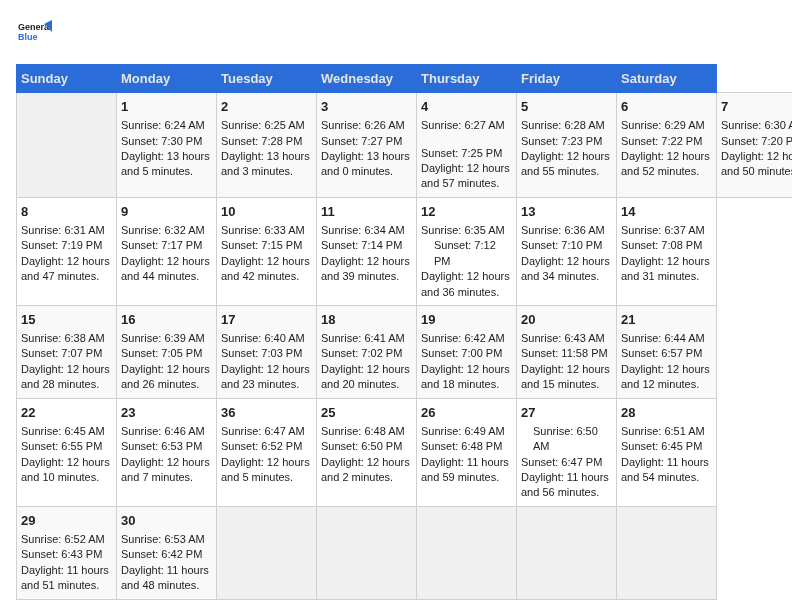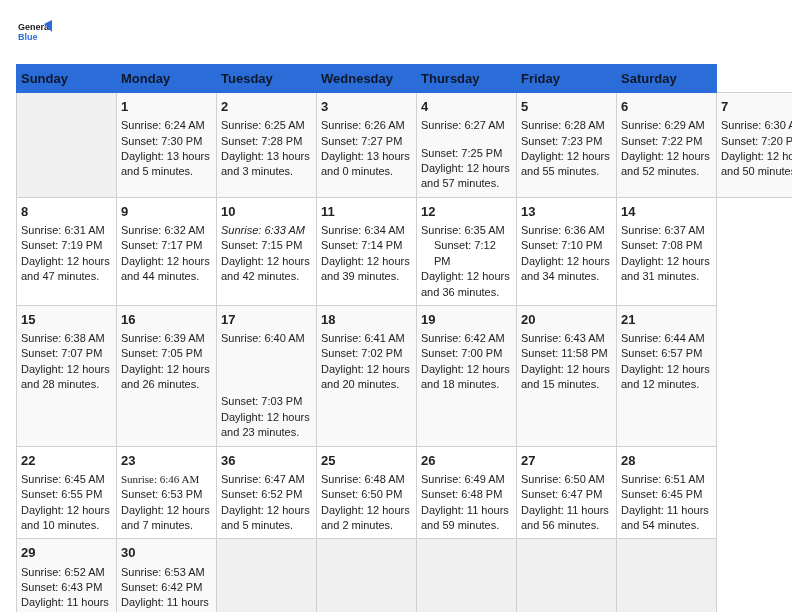--- a/index.html
+++ b/index.html
@@ -43,21 +43,21 @@
       font-weight: normal;
       color: #333;
     }
     table {
       width: 100%;
       border-collapse: collapse;
       font-size: 11px;
     }
     thead tr th {
       background-color: #2a6dd9;
-      color: #0f172a;
+      color: #e5e5e5;
       padding: 6px 4px;
       text-align: left;
       font-size: 13px;
       font-weight: bold;
       border: 1px solid #2a6dd9;
     }
     tbody tr td {
       border: 1px solid #d0d0d0;
       vertical-align: top;
       padding: 5px 4px;
@@ -166,21 +166,21 @@
           <span style="display: block;">Daylight: 12 hours and 47 minutes.</span>
         </td>
         <td>
           <span class="day-num">9</span>
           <span style="display: block;">Sunrise: 6:32 AM</span>
           <span style="display: block;">Sunset: 7:17 PM</span>
           <span style="display: block;">Daylight: 12 hours and 44 minutes.</span>
         </td>
         <td>
           <span class="day-num">10</span>
-          <span style="display: block; font-style: italic;">Sunrise: 6:33 AM</span>
+          <span style="display: block;">Sunrise: 6:33 AM</span>
           <span style="display: block;">Sunset: 7:15 PM</span>
           <span style="display: block;">Daylight: 12 hours and 42 minutes.</span>
         </td>
         <td>
           <span class="day-num">11</span>
           <span style="display: block;">Sunrise: 6:34 AM</span>
           <span style="display: block;">Sunset: 7:14 PM</span>
           <span style="display: block;">Daylight: 12 hours and 39 minutes.</span>
         </td>
         <td>
@@ -211,21 +211,21 @@
         </td>
         <td>
           <span class="day-num">16</span>
           <span style="display: block;">Sunrise: 6:39 AM</span>
           <span style="display: block;">Sunset: 7:05 PM</span>
           <span style="display: block;">Daylight: 12 hours and 26 minutes.</span>
         </td>
         <td>
           <span class="day-num">17</span>
           <span style="display: block;">Sunrise: 6:40 AM</span>
-          <span style="display: block; margin-top: 48px;">Sunset: 7:03 PM</span>
+          <span style="display: block;">Sunset: 7:03 PM</span>
           <span style="display: block;">Daylight: 12 hours and 23 minutes.</span>
         </td>
         <td>
           <span class="day-num">18</span>
           <span style="display: block;">Sunrise: 6:41 AM</span>
           <span style="display: block;">Sunset: 7:02 PM</span>
           <span style="display: block;">Daylight: 12 hours and 20 minutes.</span>
         </td>
         <td>
           <span class="day-num">19</span>
@@ -248,21 +248,21 @@
       </tr>
       <tr>
         <td>
           <span class="day-num">22</span>
           <span style="display: block;">Sunrise: 6:45 AM</span>
           <span style="display: block;">Sunset: 6:55 PM</span>
           <span style="display: block;">Daylight: 12 hours and 10 minutes.</span>
         </td>
         <td>
           <span class="day-num">23</span>
-          <span style="display: block; font-family: Liberation Serif, serif;">Sunrise: 6:46 AM</span>
+          <span style="display: block;">Sunrise: 6:46 AM</span>
           <span style="display: block;">Sunset: 6:53 PM</span>
           <span style="display: block;">Daylight: 12 hours and 7 minutes.</span>
         </td>
         <td>
           <span class="day-num">36</span>
           <span style="display: block;">Sunrise: 6:47 AM</span>
           <span style="display: block;">Sunset: 6:52 PM</span>
           <span style="display: block;">Daylight: 12 hours and 5 minutes.</span>
         </td>
         <td>
@@ -272,21 +272,21 @@
           <span style="display: block;">Daylight: 12 hours and 2 minutes.</span>
         </td>
         <td>
           <span class="day-num">26</span>
           <span style="display: block;">Sunrise: 6:49 AM</span>
           <span style="display: block;">Sunset: 6:48 PM</span>
           <span style="display: block;">Daylight: 11 hours and 59 minutes.</span>
         </td>
         <td>
           <span class="day-num">27</span>
-          <span style="display: block;">Sunrise: 6:50 AM</span>
+          <span style="display: block; margin-left: 12px;">Sunrise: 6:50 AM</span>
           <span style="display: block;">Sunset: 6:47 PM</span>
           <span style="display: block;">Daylight: 11 hours and 56 minutes.</span>
         </td>
         <td>
           <span class="day-num">28</span>
           <span style="display: block;">Sunrise: 6:51 AM</span>
           <span style="display: block;">Sunset: 6:45 PM</span>
           <span style="display: block;">Daylight: 11 hours and 54 minutes.</span>
         </td>
       </tr>

